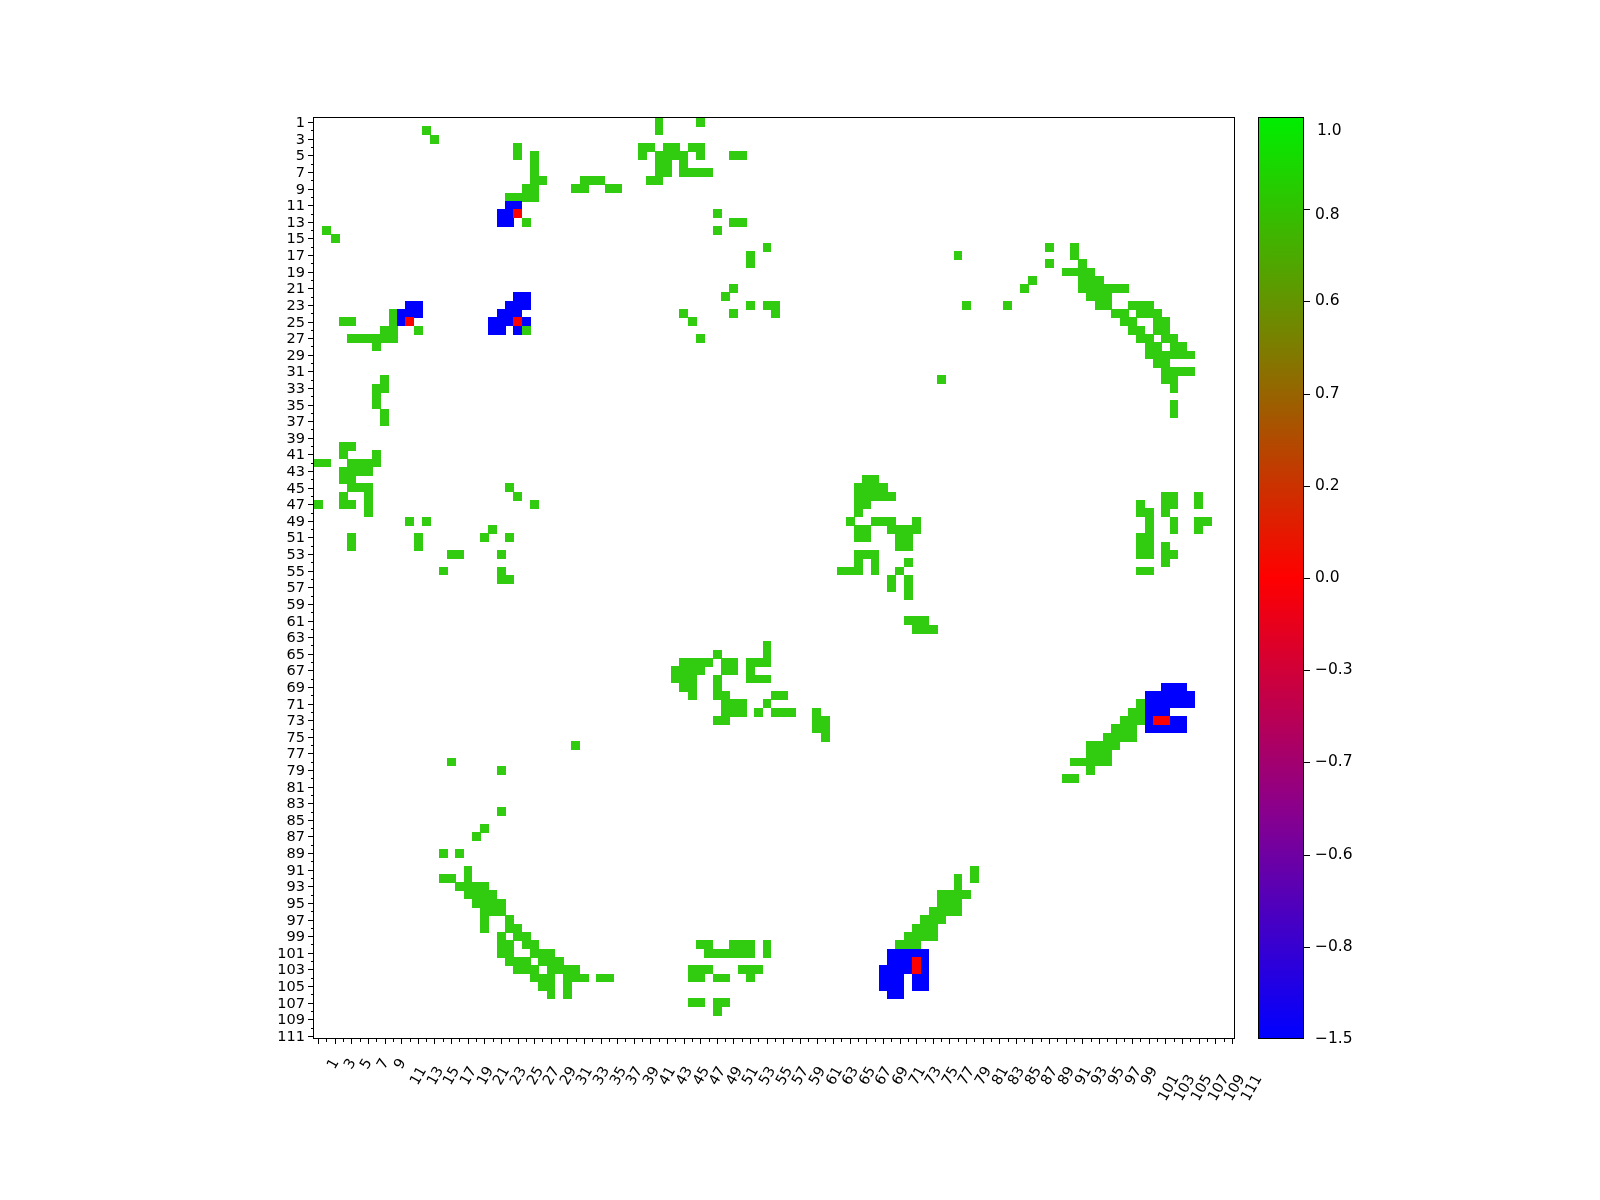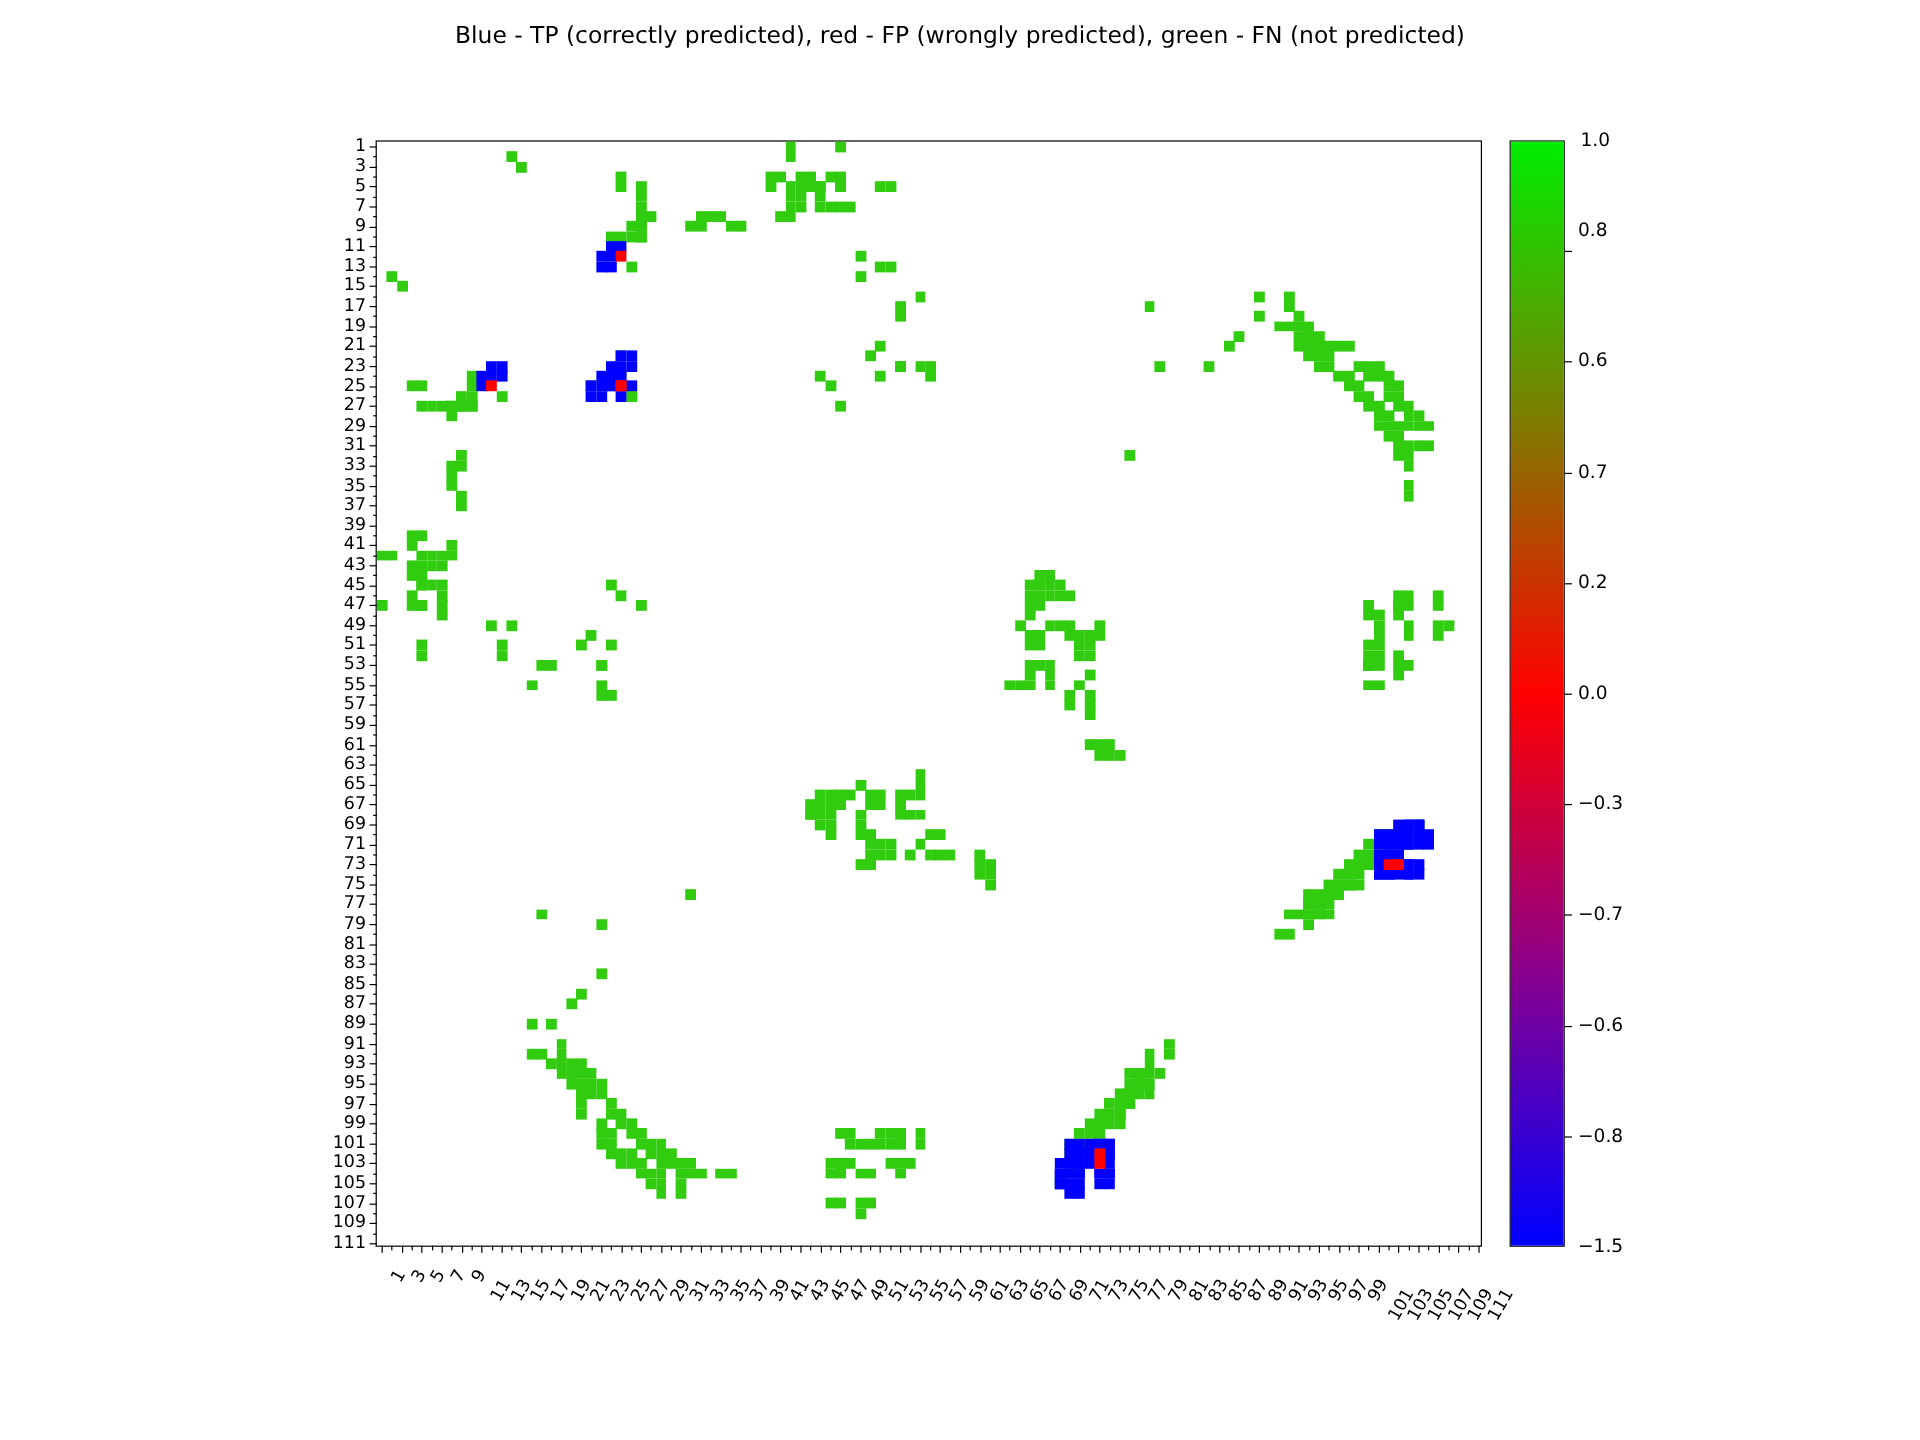--- a/index.html
+++ b/index.html
@@ -35,21 +35,20 @@
         box-sizing:border-box;}
   #cbar-grad{position:absolute;left:0;top:0;right:0;bottom:0;}
   .cb-tick{position:absolute;left:100%;width:6px;height:1px;background:#000;}
   .cb-lab{position:absolute;left:100%;margin-left:11px;font-size:15.5px;line-height:15.5px;
           white-space:nowrap;transform:translateY(-50%);}
 </style>
 </head>
 <body>
 
 <div id="titles">
-  <div id="legend-title">Blue - TP (correctly predicted), red - FP (wrongly predicted), green - FN (not predicted)</div>
 </div>
 
 <div id="plot-frame">
   <div id="cell-layer">
       <div class="cell" style="left: 107.982px; top: 8.30631px; width: 8.90631px; height: 8.90631px; background: rgb(49, 204, 16);"></div>
       <div class="cell" style="left: 16.6126px; top: 116.288px; width: 8.90631px; height: 8.90631px; background: rgb(49, 204, 16);"></div>
       <div class="cell" style="left: 215.964px; top: 33.2252px; width: 8.90631px; height: 8.90631px; background: rgb(49, 204, 16);"></div>
       <div class="cell" style="left: 357.171px; top: 33.2252px; width: 8.90631px; height: 8.90631px; background: rgb(49, 204, 16);"></div>
       <div class="cell" style="left: 365.477px; top: 33.2252px; width: 8.90631px; height: 8.90631px; background: rgb(49, 204, 16);"></div>
       <div class="cell" style="left: 373.784px; top: 24.9189px; width: 8.90631px; height: 8.90631px; background: rgb(49, 204, 16);"></div>
@@ -1060,23 +1059,23 @@
       <div class="tick-x" style="left: 917.847px;"></div>
       <div class="xlab" style="left: 923.847px;">111</div>
     </div>
 </div>
 
 <div id="cbar-wrap">
   <div id="cbar">
     <div id="cbar-grad" style="background: linear-gradient(rgb(0, 238, 0) 0%, rgb(125, 125, 0) 25%, rgb(255, 0, 0) 50%, rgb(139, 0, 139) 75%, rgb(0, 0, 255) 100%);"></div>
   </div>
   <div id="cbar-ticks">
-      <div class="cb-lab" style="top: 0px; margin-left: 13px;">1.0</div>
+      <div class="cb-lab" style="top: 14px; margin-left: 13px;">1.0</div>
       <div class="cb-tick" style="top: 92.2px;"></div>
-      <div class="cb-lab" style="top: 75px;">0.8</div>
+      <div class="cb-lab" style="top: 98px;">0.8</div>
       <div class="cb-tick" style="top: 184.4px;"></div>
       <div class="cb-lab" style="top: 184.4px;">0.6</div>
       <div class="cb-tick" style="top: 276.6px;"></div>
       <div class="cb-lab" style="top: 276.6px;">0.7</div>
       <div class="cb-tick" style="top: 368.8px;"></div>
       <div class="cb-lab" style="top: 368.8px;">0.2</div>
       <div class="cb-tick" style="top: 461px;"></div>
       <div class="cb-lab" style="top: 461px;">0.0</div>
       <div class="cb-tick" style="top: 553.2px;"></div>
       <div class="cb-lab" style="top: 553.2px;">−0.3</div>

